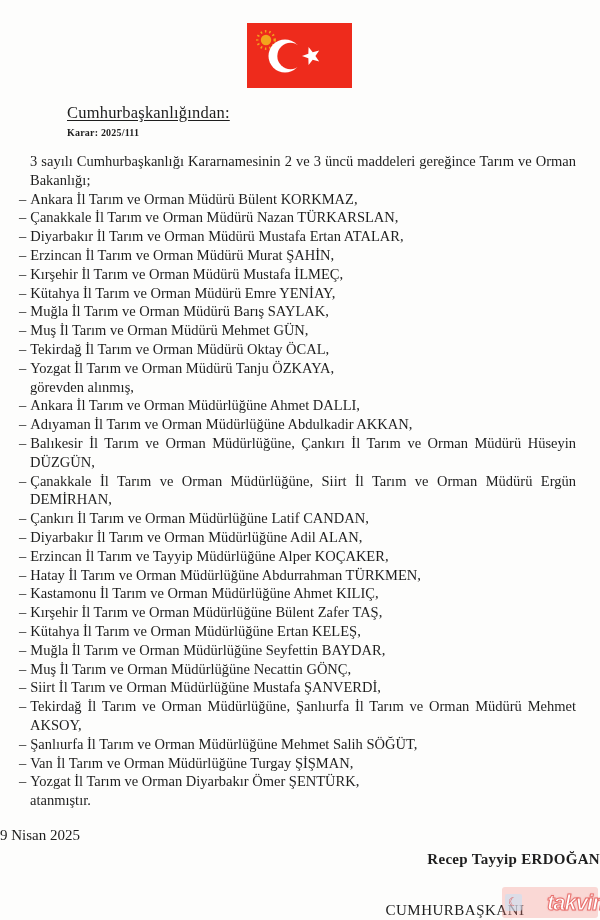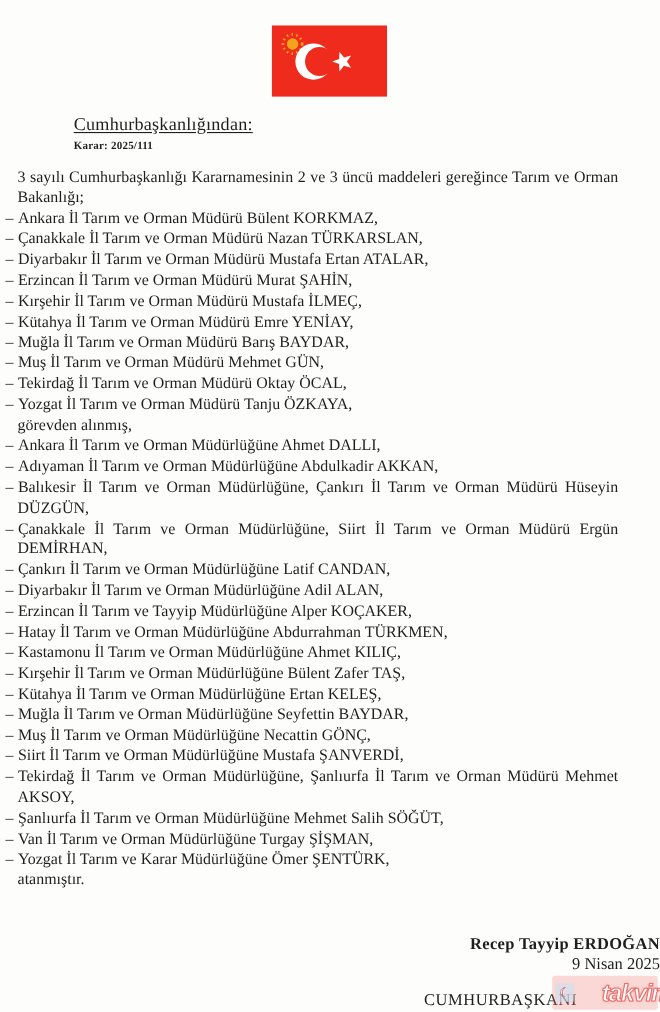--- a/index.html
+++ b/index.html
@@ -24,32 +24,32 @@
     letter-spacing:0.2px;
   }
   .decision{
     position:absolute;left:67px;top:127px;
     font-size:10px;font-weight:bold;
     letter-spacing:0.2px;
   }
 
   
   .bodytext{
-    position:absolute;left:16px;top:152px;width:546px;
+    position:absolute;left:30px;top:152px;width:546px;
     font-size:14.5px;line-height:18.8px;
     text-align:justify;
   }
   .bodytext p{margin:0;padding:0;}
   .item{padding-left:28px;text-indent:-11px;}
   .marker{margin-right:4px;}
 
   
   .date{
-    position:absolute;left:0;top:869px;width:600px;
-    text-align:right;font-size:15px;
+    position:absolute;left:0;top:827px;width:600px;
+    text-align:left;font-size:15px;
   }
   .sig-name{
     position:absolute;left:310px;top:851px;width:290px;
     text-align:right;font-size:15px;font-weight:bold;
     letter-spacing:0.3px;
   }
   .sig-title{
     position:absolute;left:310px;top:877px;width:290px;
     text-align:center;font-size:15px;
     letter-spacing:0.5px;
@@ -112,21 +112,21 @@
 
   <div class="bodytext">
     <p>3 sayılı Cumhurbaşkanlığı Kararnamesinin 2 ve 3 üncü maddeleri gereğince Tarım ve Orman Bakanlığı;</p>
 
     <p class="item"><span class="marker">–</span><span>Ankara İl Tarım ve Orman Müdürü Bülent KORKMAZ,</span></p>
     <p class="item"><span class="marker">–</span><span>Çanakkale İl Tarım ve Orman Müdürü Nazan TÜRKARSLAN,</span></p>
     <p class="item"><span class="marker">–</span><span>Diyarbakır İl Tarım ve Orman Müdürü Mustafa Ertan ATALAR,</span></p>
     <p class="item"><span class="marker">–</span><span>Erzincan İl Tarım ve Orman Müdürü Murat ŞAHİN,</span></p>
     <p class="item"><span class="marker">–</span><span>Kırşehir İl Tarım ve Orman Müdürü Mustafa İLMEÇ,</span></p>
     <p class="item"><span class="marker">–</span><span>Kütahya İl Tarım ve Orman Müdürü Emre YENİAY,</span></p>
-    <p class="item"><span class="marker">–</span><span>Muğla İl Tarım ve Orman Müdürü Barış BAYDAR,</span></p>
+    <p class="item"><span class="marker">–</span><span>Muğla İl Tarım ve Orman Müdürü Barış SAYLAK,</span></p>
     <p class="item"><span class="marker">–</span><span>Muş İl Tarım ve Orman Müdürü Mehmet GÜN,</span></p>
     <p class="item"><span class="marker">–</span><span>Tekirdağ İl Tarım ve Orman Müdürü Oktay ÖCAL,</span></p>
     <p class="item"><span class="marker">–</span><span>Yozgat İl Tarım ve Orman Müdürü Tanju ÖZKAYA,</span></p>
 
     <p>görevden alınmış,</p>
 
     <p class="item"><span class="marker">–</span><span>Ankara İl Tarım ve Orman Müdürlüğüne Ahmet DALLI,</span></p>
     <p class="item"><span class="marker">–</span><span>Adıyaman İl Tarım ve Orman Müdürlüğüne Abdulkadir AKKAN,</span></p>
     <p class="item"><span class="marker">–</span><span>Balıkesir İl Tarım ve Orman Müdürlüğüne, Çankırı İl Tarım ve Orman Müdürü Hüseyin DÜZGÜN,</span></p>
     <p class="item"><span class="marker">–</span><span>Çanakkale İl Tarım ve Orman Müdürlüğüne, Siirt İl Tarım ve Orman Müdürü Ergün DEMİRHAN,</span></p>
@@ -136,21 +136,21 @@
     <p class="item"><span class="marker">–</span><span>Hatay İl Tarım ve Orman Müdürlüğüne Abdurrahman TÜRKMEN,</span></p>
     <p class="item"><span class="marker">–</span><span>Kastamonu İl Tarım ve Orman Müdürlüğüne Ahmet KILIÇ,</span></p>
     <p class="item"><span class="marker">–</span><span>Kırşehir İl Tarım ve Orman Müdürlüğüne Bülent Zafer TAŞ,</span></p>
     <p class="item"><span class="marker">–</span><span>Kütahya İl Tarım ve Orman Müdürlüğüne Ertan KELEŞ,</span></p>
     <p class="item"><span class="marker">–</span><span>Muğla İl Tarım ve Orman Müdürlüğüne Seyfettin BAYDAR,</span></p>
     <p class="item"><span class="marker">–</span><span>Muş İl Tarım ve Orman Müdürlüğüne Necattin GÖNÇ,</span></p>
     <p class="item"><span class="marker">–</span><span>Siirt İl Tarım ve Orman Müdürlüğüne Mustafa ŞANVERDİ,</span></p>
     <p class="item"><span class="marker">–</span><span>Tekirdağ İl Tarım ve Orman Müdürlüğüne, Şanlıurfa İl Tarım ve Orman Müdürü Mehmet AKSOY,</span></p>
     <p class="item"><span class="marker">–</span><span>Şanlıurfa İl Tarım ve Orman Müdürlüğüne Mehmet Salih SÖĞÜT,</span></p>
     <p class="item"><span class="marker">–</span><span>Van İl Tarım ve Orman Müdürlüğüne Turgay ŞİŞMAN,</span></p>
-    <p class="item"><span class="marker">–</span><span>Yozgat İl Tarım ve Karar Müdürlüğüne Ömer ŞENTÜRK,</span></p>
+    <p class="item"><span class="marker">–</span><span>Yozgat İl Tarım ve Orman Diyarbakır Ömer ŞENTÜRK,</span></p>
 
     <p>atanmıştır.</p>
   </div>
 
   <div class="date">9 Nisan 2025</div>
   <div class="sig-name">Recep Tayyip ERDOĞAN</div>
   <div class="sig-title">CUMHURBAŞKANI</div>
 
   <div class="watermark">
     <span class="wm-icon">☾</span>

